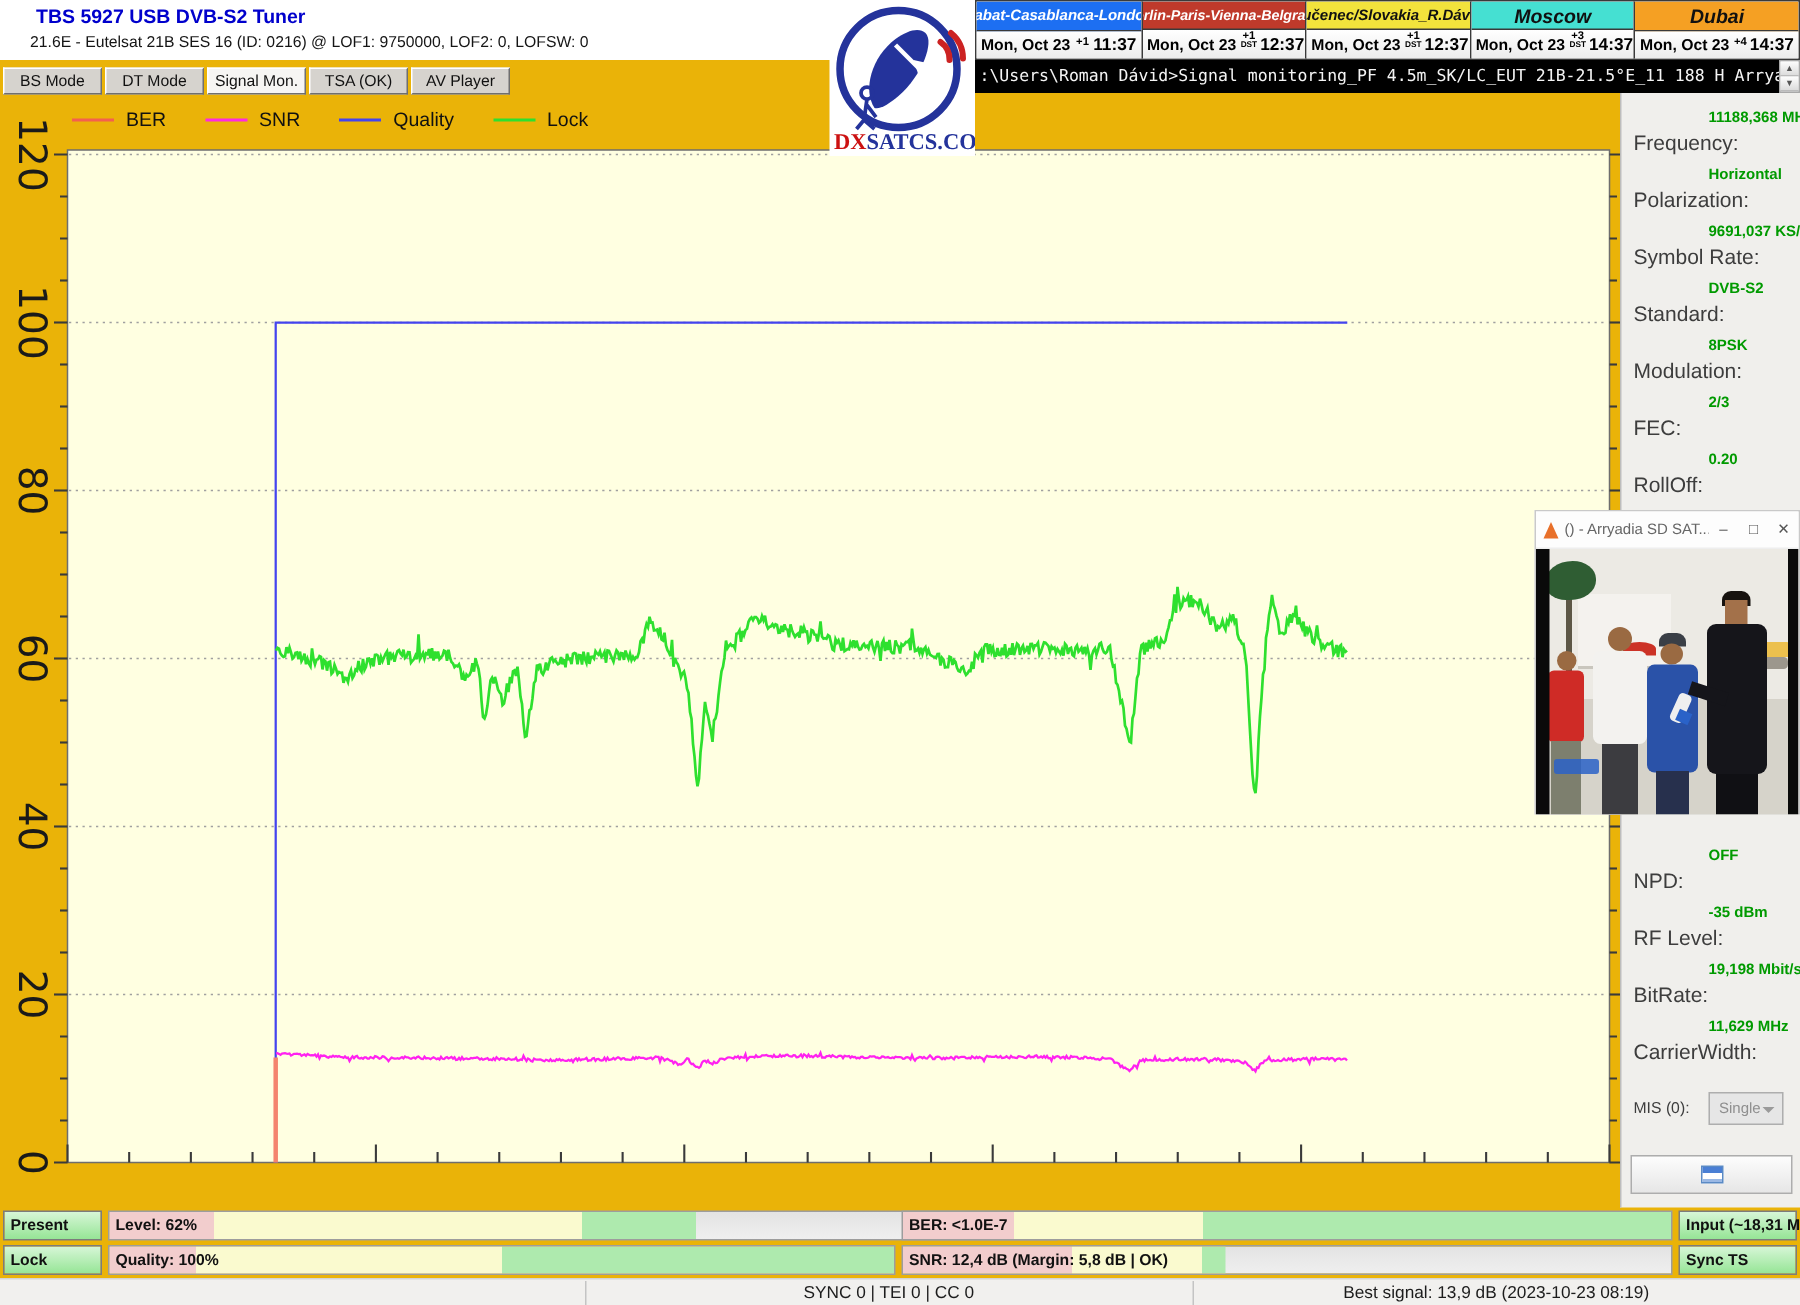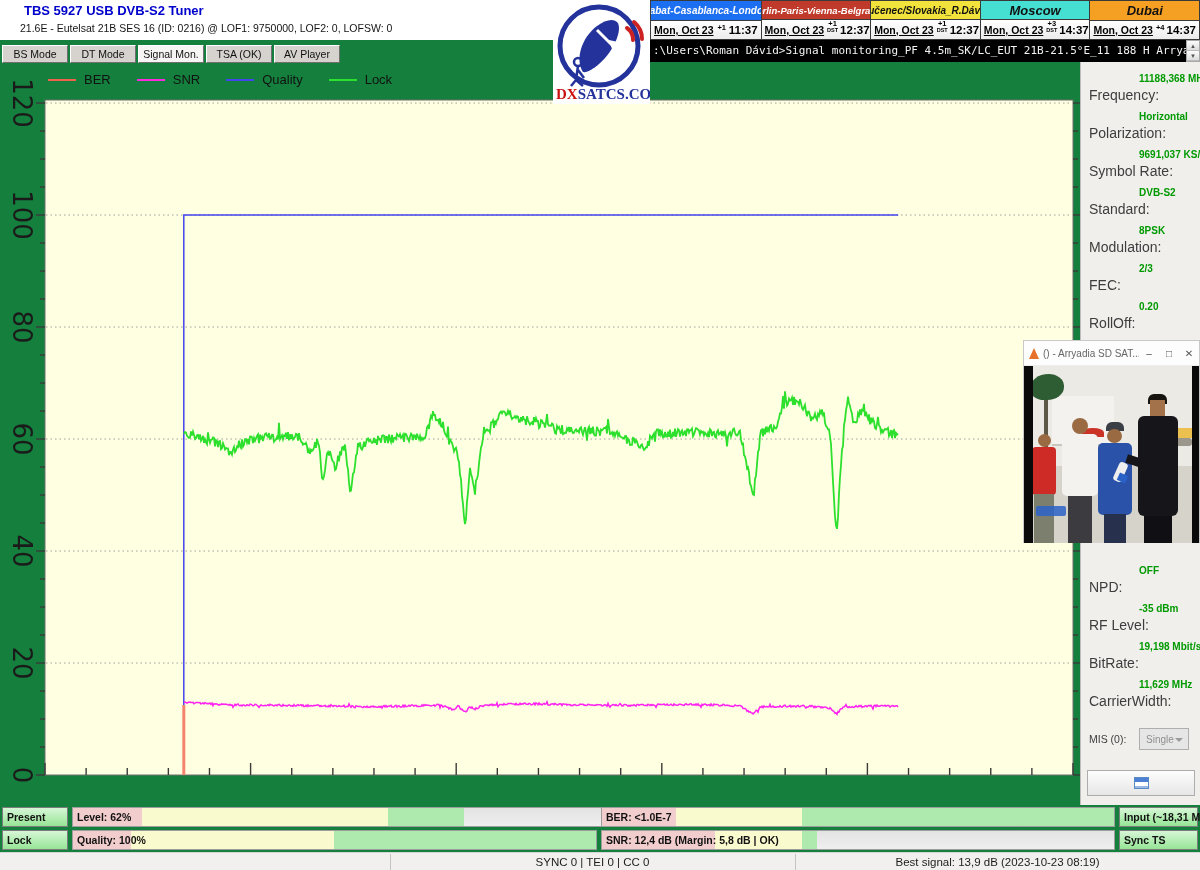--- a/index.html
+++ b/index.html
@@ -1,35 +1,35 @@
 <!DOCTYPE html>
 <html><head>
 <meta charset="utf-8">
 <style>
   html,body{margin:0;padding:0;}
-  .screen{position:relative;width:1200px;height:870px;background:#15803d;
+  .screen{position:relative;width:1200px;height:870px;background:#eab308;
     font-family:"Liberation Sans",sans-serif;overflow:hidden;}
 
   
   .header{position:absolute;left:0;top:0;width:656px;height:40px;background:#ffffff;}
   .app-title{position:absolute;left:24px;top:3px;font-size:13px;font-weight:bold;color:#0000cc;white-space:nowrap;}
   .app-subtitle{position:absolute;left:20px;top:22px;font-size:10.5px;color:#151515;white-space:nowrap;}
 
   
   .logo{position:absolute;left:553px;top:0;width:97px;height:104px;background:#ffffff;z-index:5;}
 
   
   .clocks{position:absolute;left:650px;top:0;width:550px;height:40px;display:grid;
     grid-template-columns:repeat(5,1fr);border:1px solid #3a3a3a;box-sizing:border-box;background:#fff;}
   .clock{border-left:1px solid #3a3a3a;display:flex;flex-direction:column;overflow:hidden;}
   .clock:first-child{border-left:none;}
   .clock-head{height:19px;border-bottom:1px solid #3a3a3a;display:flex;align-items:center;justify-content:center;
     font-style:italic;font-weight:bold;white-space:nowrap;}
   .clock-time{flex:1;display:flex;align-items:center;background:linear-gradient(#ffffff,#ececec);padding:0 3px;}
-  .ct-date{font-size:10.5px;font-weight:bold;white-space:nowrap;text-decoration:underline;}
+  .ct-date{font-size:10.5px;font-weight:bold;white-space:nowrap;}
   .ct-off{display:flex;flex-direction:column;align-items:center;margin:0 2px 6px 3px;flex:1;}
   .ct-off .off{font-size:7.5px;font-weight:bold;line-height:7px;}
   .ct-off .dst{font-size:5.5px;font-weight:bold;line-height:6px;}
   .ct-time{font-size:11.5px;font-weight:bold;margin-left:auto;white-space:nowrap;}
 
   
   .console{position:absolute;left:650px;top:40px;width:550px;height:22px;display:flex;}
   .console-black{flex:1;background:#000;color:#f4f4f4;font-family:"DejaVu Sans Mono",monospace;
     font-size:11px;line-height:22px;padding-left:3px;white-space:nowrap;overflow:hidden;}
   .console-scroll{width:14px;display:flex;flex-direction:column;background:#ececec;border:1px solid #a8a8a8;box-sizing:border-box;}

